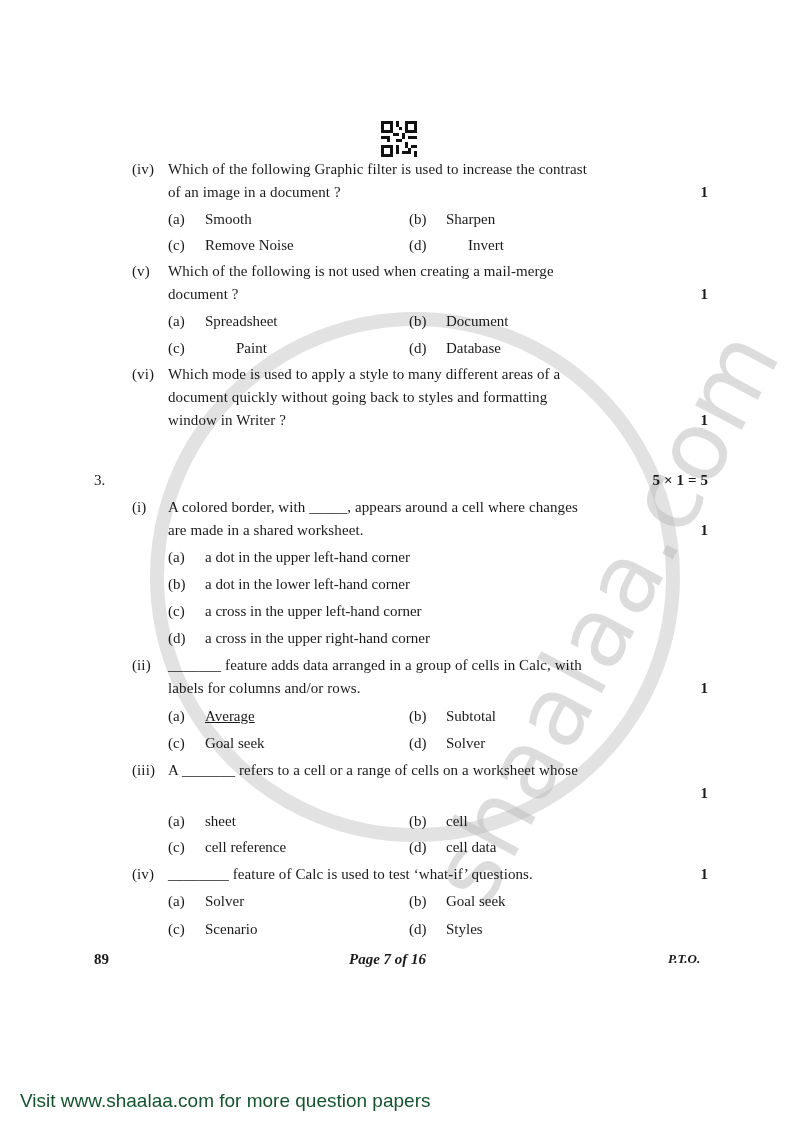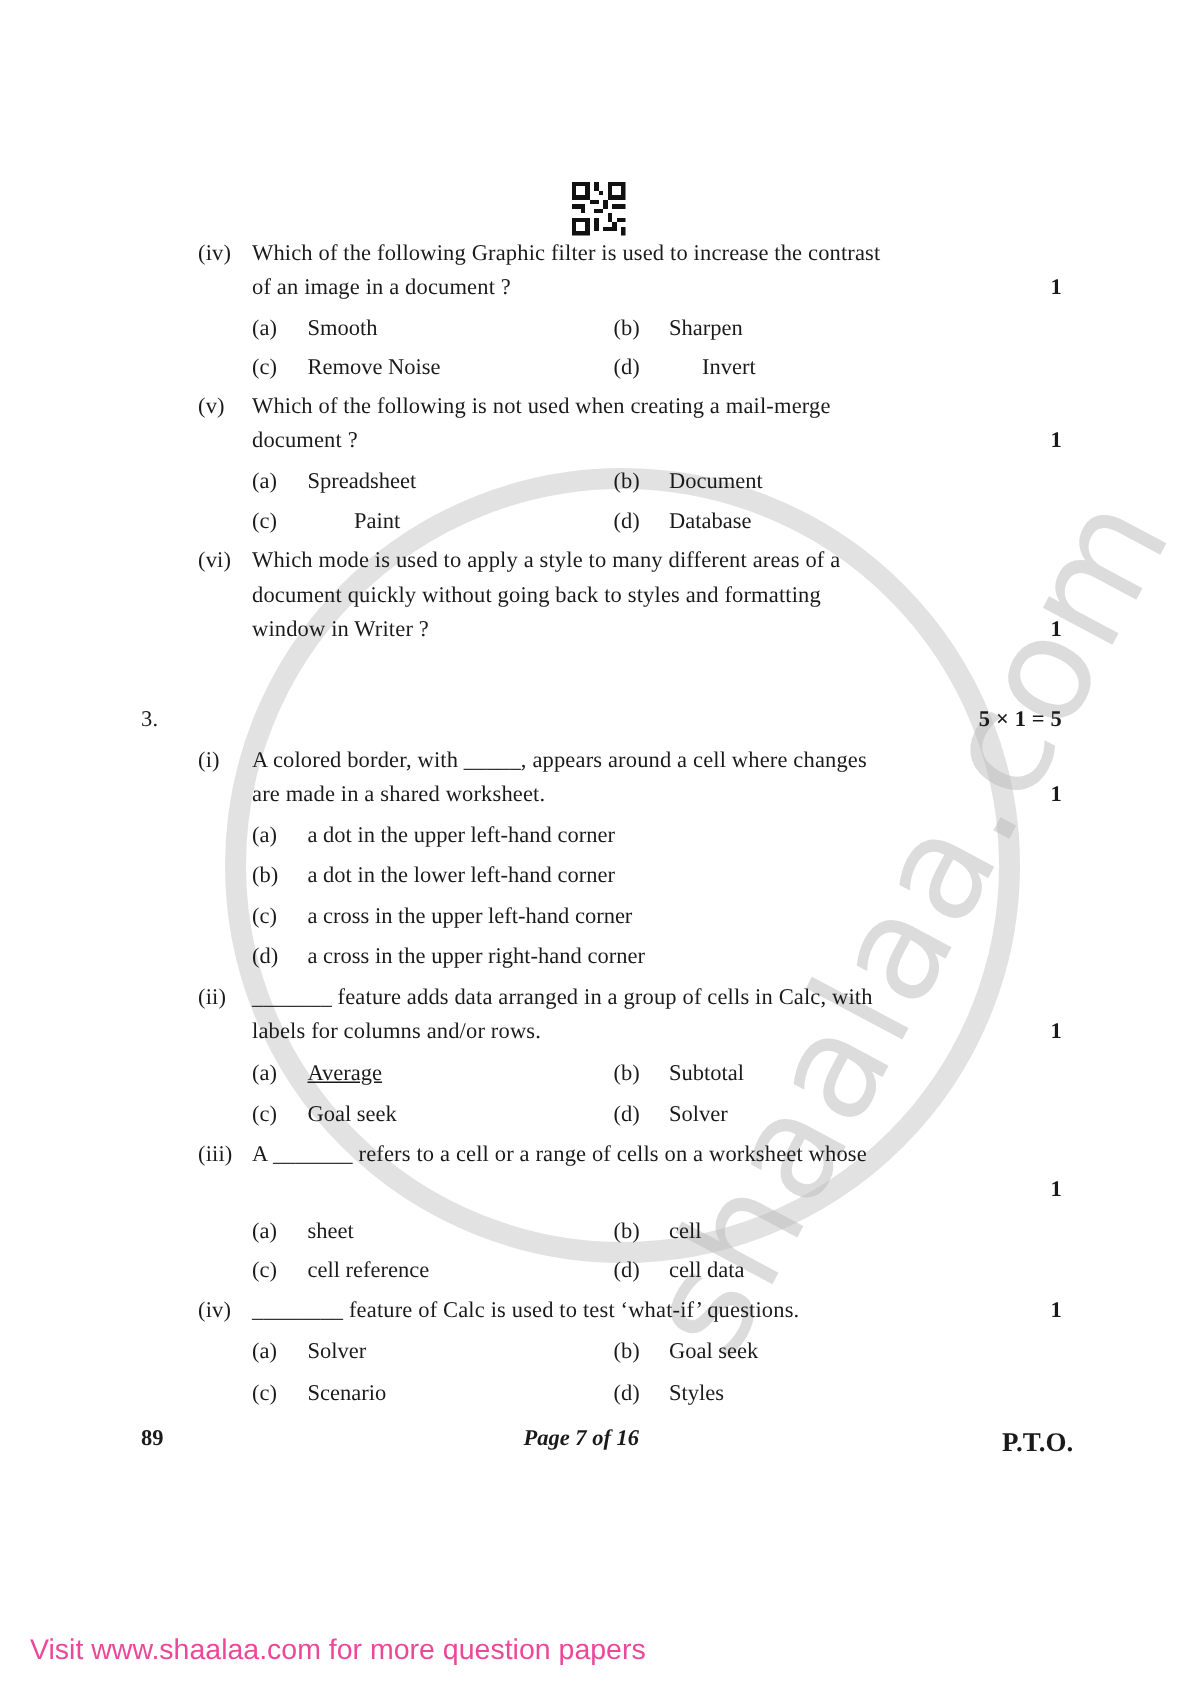--- a/index.html
+++ b/index.html
@@ -11,21 +11,21 @@
   .justify { white-space:normal; text-align:justify; text-align-last:left; }
   .marks { position:absolute; left:692px; width:16px; text-align:right; font-weight:bold; font-size:15px; }
   .qr { position:absolute; left:381px; top:121px; width:36px; height:36px; }
   .watermark { position:absolute; left:150px; top:312px; width:530px; height:530px; border-radius:50%;
                border:14px solid rgba(190,190,190,0.45); box-sizing:border-box; pointer-events:none; }
   .wm-text { position:absolute; left:290px; top:560px; font-family:"DejaVu Sans", sans-serif; font-size:96px;
              color:rgba(185,185,185,0.5); transform:rotate(-62deg); transform-origin:center; white-space:nowrap;
              pointer-events:none; letter-spacing:2px; }
   .footer-row { position:absolute; top:951px; font-weight:bold; font-size:15px; }
   .visit { position:absolute; left:20px; top:1090px; font-family:"Liberation Sans", "DejaVu Sans", sans-serif;
-           font-size:19px; color:#ec4899; white-space:nowrap;text-align:right; }
+           font-size:19px; color:#14532d; white-space:nowrap;text-align:right; }
   b { font-weight:bold; }
   .opt-l { position:absolute; font-size:15px; line-height:23px; white-space:nowrap; }
 </style>
 </head>
 <body>
 
 <div class="page serif">
 
   <div class="watermark"></div>
   <div class="wm-text">shaalaa.com</div>
@@ -134,16 +134,16 @@
   <div class="opt-l" style="left:205px; top:890px;">Solver</div>
   <div class="opt-l" style="left:409px; top:890px;">(b)</div>
   <div class="opt-l" style="left:446px; top:890px;">Goal seek</div>
   <div class="opt-l" style="left:168px; top:918px;">(c)</div>
   <div class="opt-l" style="left:205px; top:918px;">Scenario</div>
   <div class="opt-l" style="left:409px; top:918px;">(d)</div>
   <div class="opt-l" style="left:446px; top:918px;">Styles</div>
 
   <div class="footer-row" style="left:94px;">89</div>
   <div class="footer-row" style="left:349px; font-style:italic;">Page 7 of 16</div>
-  <div class="footer-row" style="left:668px; font-size:18px;">P.T.O.</div>
+  <div class="footer-row" style="left:668px; font-style:italic; font-size:13px;">P.T.O.</div>
 
   <div class="visit">Visit www.shaalaa.com for more question papers</div>
 </div>
 
 </body></html>

